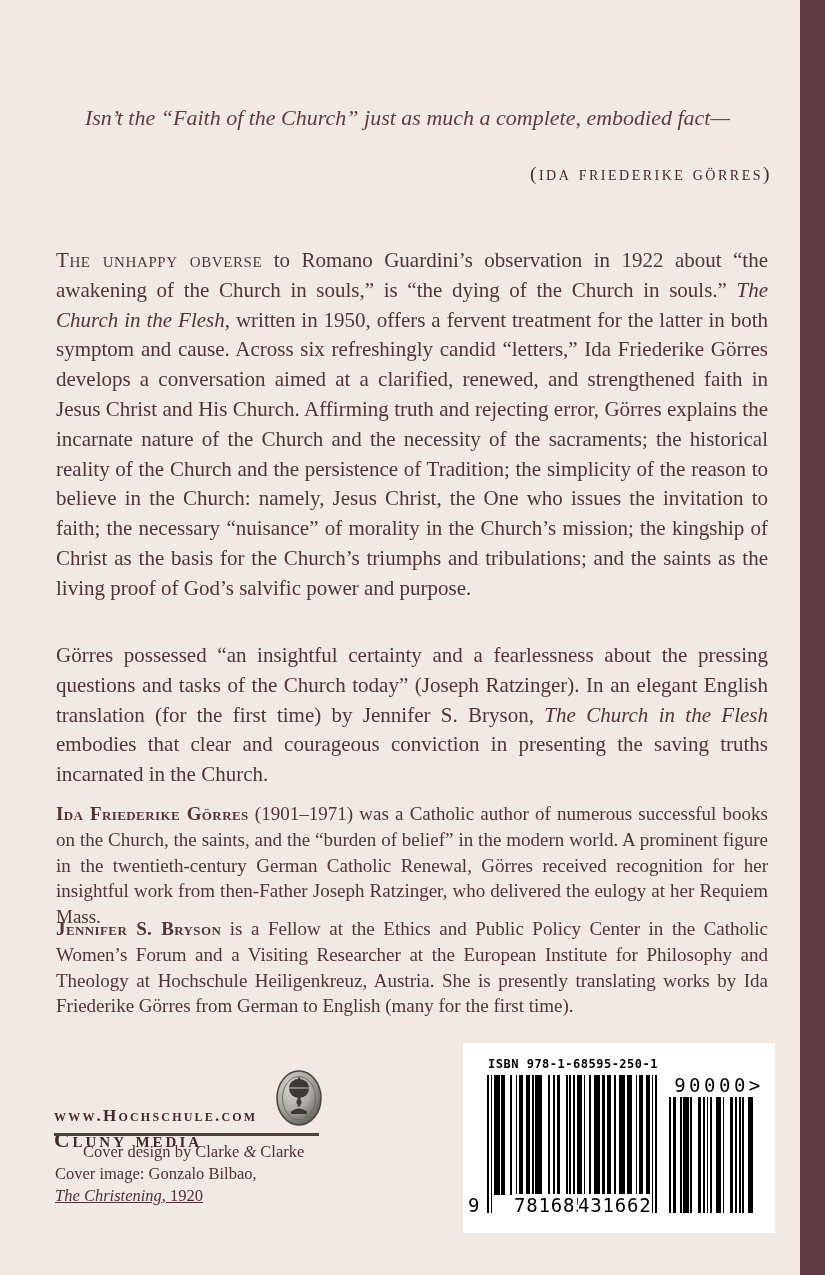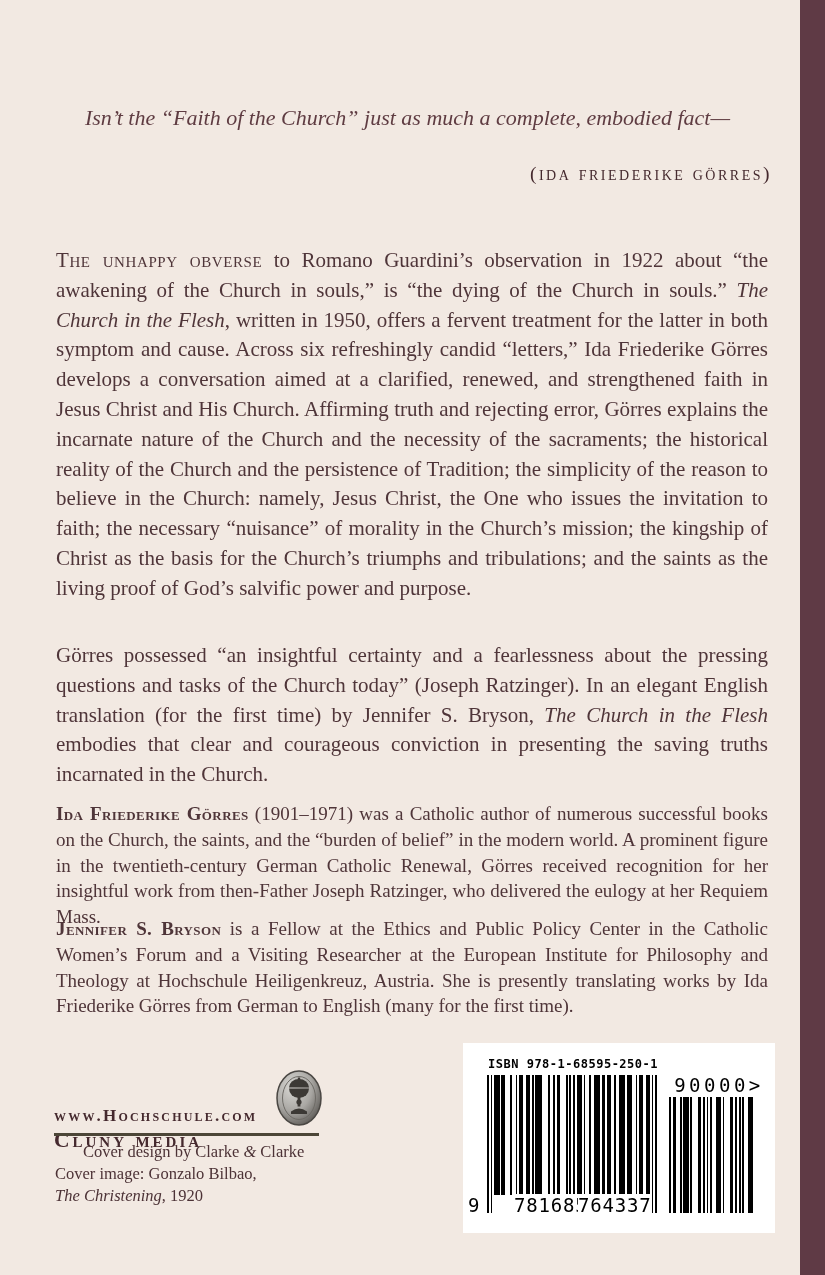--- a/index.html
+++ b/index.html
@@ -34,21 +34,21 @@
   
   .pub-name{position:absolute;left:54px;top:1080px;font-variant:small-caps;
     font-size:21.5px;letter-spacing:3px;color:var(--smallcap);font-weight:600;margin-top:48px;}
   .pub-site{position:absolute;left:54px;top:1106px;font-variant:small-caps;
     font-size:17px;letter-spacing:2.2px;color:var(--smallcap);font-weight:600;}
   .pub-logo{position:absolute;left:276px;top:1070px;width:46px;height:56px;}
   .pub-rule{position:absolute;left:54px;top:1133px;width:265px;height:2.5px;background:var(--rule);}
   .credit{position:absolute;left:55px;width:330px;font-size:16.5px;line-height:21px;color:var(--credit);}
   .credit1{top:1141px;margin-left:28px;}
   .credit2{top:1163px;}
-  .credit3{top:1185px;}
+  .credit3{top:1185px;text-decoration:underline;}
 
   
   .barcode-box{position:absolute;left:463px;top:1043px;width:312px;height:190px;background:#fff;}
   .isbn-label{position:absolute;left:24px;top:14px;width:171px;text-align:right;
     font-family:"DejaVu Sans Mono",monospace;font-size:12px;letter-spacing:0.5px;color:#000;font-weight:bold;}
   .bars-main{position:absolute;left:24px;top:32px;width:171px;height:138px;}
   .bars-supp{position:absolute;left:206px;top:54px;width:85px;height:116px;}
   .bar{position:absolute;top:0;background:#000;}
   .digit{position:absolute;font-family:"DejaVu Sans Mono",monospace;font-size:19px;
     letter-spacing:0.8px;color:#000;top:151px;}
@@ -152,21 +152,21 @@
         <div class="bar" style="left:148.57px;width:1.79px;height:120px"></div>
         <div class="bar" style="left:152.15px;width:1.79px;height:120px"></div>
         <div class="bar" style="left:153.94px;width:1.79px;height:120px"></div>
         <div class="bar" style="left:159.31px;width:1.79px;height:120px"></div>
         <div class="bar" style="left:161.10px;width:1.79px;height:120px"></div>
         <div class="bar" style="left:164.68px;width:1.79px;height:138px"></div>
         <div class="bar" style="left:168.26px;width:1.79px;height:138px"></div>
       </div>
     <div class="digit lead">9</div>
     <div class="digit grp-l">781685</div>
-    <div class="digit grp-r">764337</div>
+    <div class="digit grp-r">431662</div>
     <div class="price-code">90000&gt;</div>
     <div class="bars-supp" id="bars-supp">
         <div class="bar" style="left:0.00px;width:1.79px;height:116px"></div>
         <div class="bar" style="left:3.58px;width:1.79px;height:116px"></div>
         <div class="bar" style="left:5.37px;width:1.79px;height:116px"></div>
         <div class="bar" style="left:10.74px;width:1.79px;height:116px"></div>
         <div class="bar" style="left:14.32px;width:1.79px;height:116px"></div>
         <div class="bar" style="left:16.11px;width:1.79px;height:116px"></div>
         <div class="bar" style="left:17.90px;width:1.79px;height:116px"></div>
         <div class="bar" style="left:21.48px;width:1.79px;height:116px"></div>

